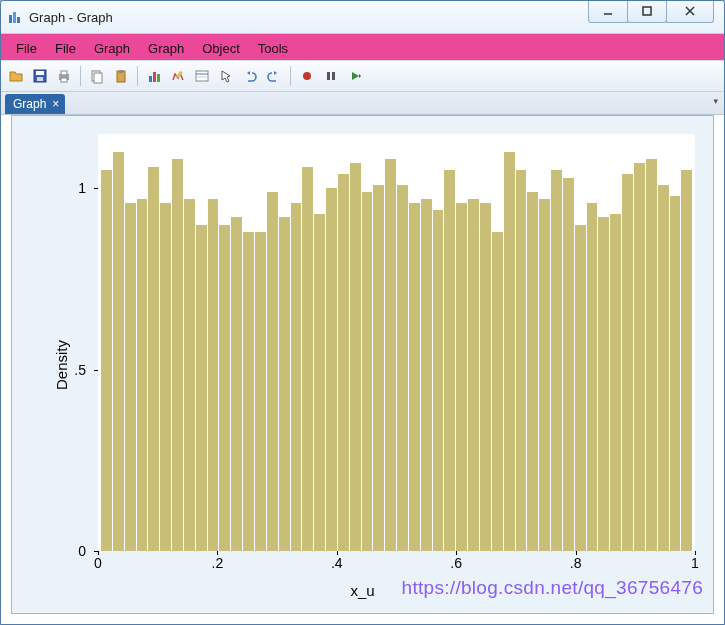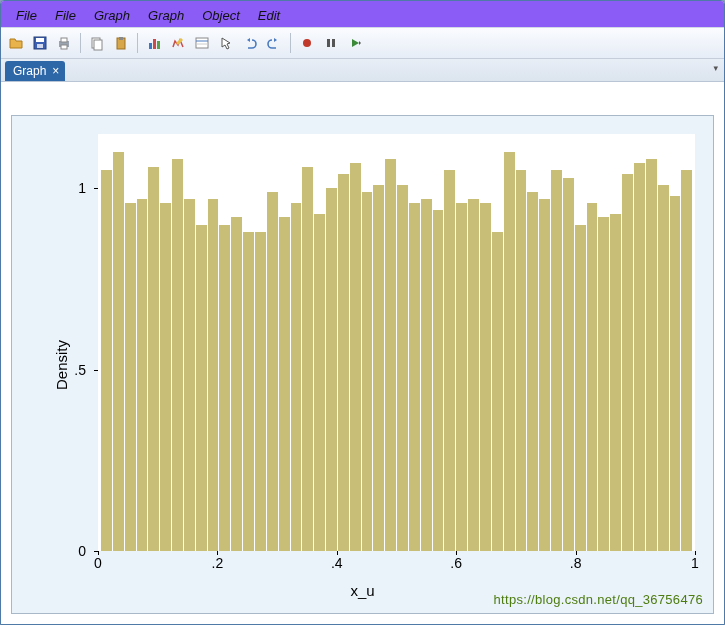--- a/index.html
+++ b/index.html
@@ -10,21 +10,21 @@
               display:flex; align-items:center; padding:0 6px; }
   .titlebar .appicon svg{display:block;}
   .titlebar .title { margin-left:6px; color:#222; white-space:nowrap;}
   .winbtns { position:absolute; right:10px; top:-1px; display:flex;}
   .winbtn { width:38px; height:22px; border:1px solid #8faecb; background:linear-gradient(#f4f9ff,#e0ecf8);
             border-top:none; display:flex; align-items:center; justify-content:center; margin-left:-1px;
             border-radius:0 0 3px 3px; color:#3b3b3b; cursor:default;}
   .winbtn:first-child{border-radius:0 0 0 3px;}
   .winbtn:last-child{border-radius:0 0 3px 0; width:46px;}
   
-  .menubar { height:24px; background:#8b5cf6; padding:2px 6px 0 6px; display:flex; align-items:center;font-style:italic; }
+  .menubar { height:24px; background:#ec4899; padding:2px 6px 0 6px; display:flex; align-items:center; }
   .menubar span { padding:2px 9px; cursor:default; color:#111;}
   
   .toolbar { height:30px; background:linear-gradient(#fafcff,#e6edf6); border-top:1px solid #d0d9e5; border-bottom:1px solid #c4cdd9;
              display:flex; align-items:center; padding:0 4px; gap:2px;}
   .tbtn { width:22px; height:22px; display:flex; align-items:center; justify-content:center; border-radius:2px; cursor:default;}
   .tsep { width:1px; height:20px; background:#b8c2cf; margin:0 3px;}
   
   .tabstrip { height:22px; background:linear-gradient(#e8eef6,#dce4ee); border-bottom:1px solid #b9c5d4;
               display:flex; align-items:flex-end; padding-left:4px; position:relative;}
   .tab { background:#2e67a7; color:#fff; font-size:12px; height:20px; padding:0 6px 0 8px;
@@ -39,35 +39,63 @@
   .bar { flex:1; background:#c9be78; }
   .ylabel { position:absolute; left:24px; top:50%; transform:translateY(-50%) rotate(-90deg);
             transform-origin:center; font-family:Arial,sans-serif; font-size:15px; color:#000;}
   .xlabel { position:absolute; left:50%; bottom:14px; transform:translateX(-50%);
             font-family:Arial,sans-serif; font-size:15px; color:#000;}
   .ytick { position:absolute; right:calc(100% - 84px); text-align:right; font-family:Arial,sans-serif; font-size:14px; color:#000;
            transform:translateY(50%); padding-right:10px;}
   .yt-tick { position:absolute; left:82px; width:4px; height:1px; background:#000;}
   .xtick { position:absolute; bottom:42px; transform:translateX(-50%); font-family:Arial,sans-serif; font-size:14px; color:#000;}
   .xt-tick { position:absolute; top:calc(100% - 62px); width:1px; height:4px; background:#000;}
-  .watermark { position:absolute; right:10px; bottom:6px; color:#4d7c0f; font-size:13px; letter-spacing:.3px;}
+  .watermark { position:absolute; right:10px; bottom:14px; color:#8b5cf6; font-size:19px; letter-spacing:.3px;}
 </style>
 </head>
 <body>
 
 <div class="window">
 
+  <div class="titlebar">
+    <span class="appicon">
+      <svg width="16" height="16">
+          <rect x="2" y="6" width="3" height="8" fill="#3b78c4"></rect>
+          <rect x="6" y="3" width="3" height="11" fill="#5b9bd5"></rect>
+          <rect x="10" y="8" width="3" height="6" fill="#3b78c4"></rect>
+        </svg>
+    </span>
+    <span class="title">Graph - Graph</span>
+    <div class="winbtns">
+      <div class="winbtn">
+          <svg width="12" height="12">
+            <line x1="2" y1="9" x2="10" y2="9" stroke="#333" stroke-width="1.5"></line>
+          </svg>
+        </div>
+      <div class="winbtn">
+          <svg width="12" height="12">
+            <rect x="2" y="2" width="8" height="8" fill="none" stroke="#333" stroke-width="1.5"></rect>
+          </svg>
+        </div>
+      <div class="winbtn">
+          <svg width="14" height="12">
+            <line x1="3" y1="2" x2="11" y2="10" stroke="#333" stroke-width="1.5"></line>
+            <line x1="11" y1="2" x2="3" y2="10" stroke="#333" stroke-width="1.5"></line>
+          </svg>
+        </div>
+    </div>
+  </div>
 
   <div class="menubar" id="menubar">
       <span>File</span>
       <span>File</span>
       <span>Graph</span>
       <span>Graph</span>
       <span>Object</span>
-      <span>Edit</span>
+      <span>Tools</span>
     </div>
 
   <div class="toolbar" id="toolbar">
       <div class="tbtn">
         <svg width="16" height="16">
           <path d="M2 4h5l1 2h6v7H2z" fill="#e8b34a" stroke="#b07d1a"></path>
         </svg>
       </div>
       <div class="tbtn">
         <svg width="16" height="16">

